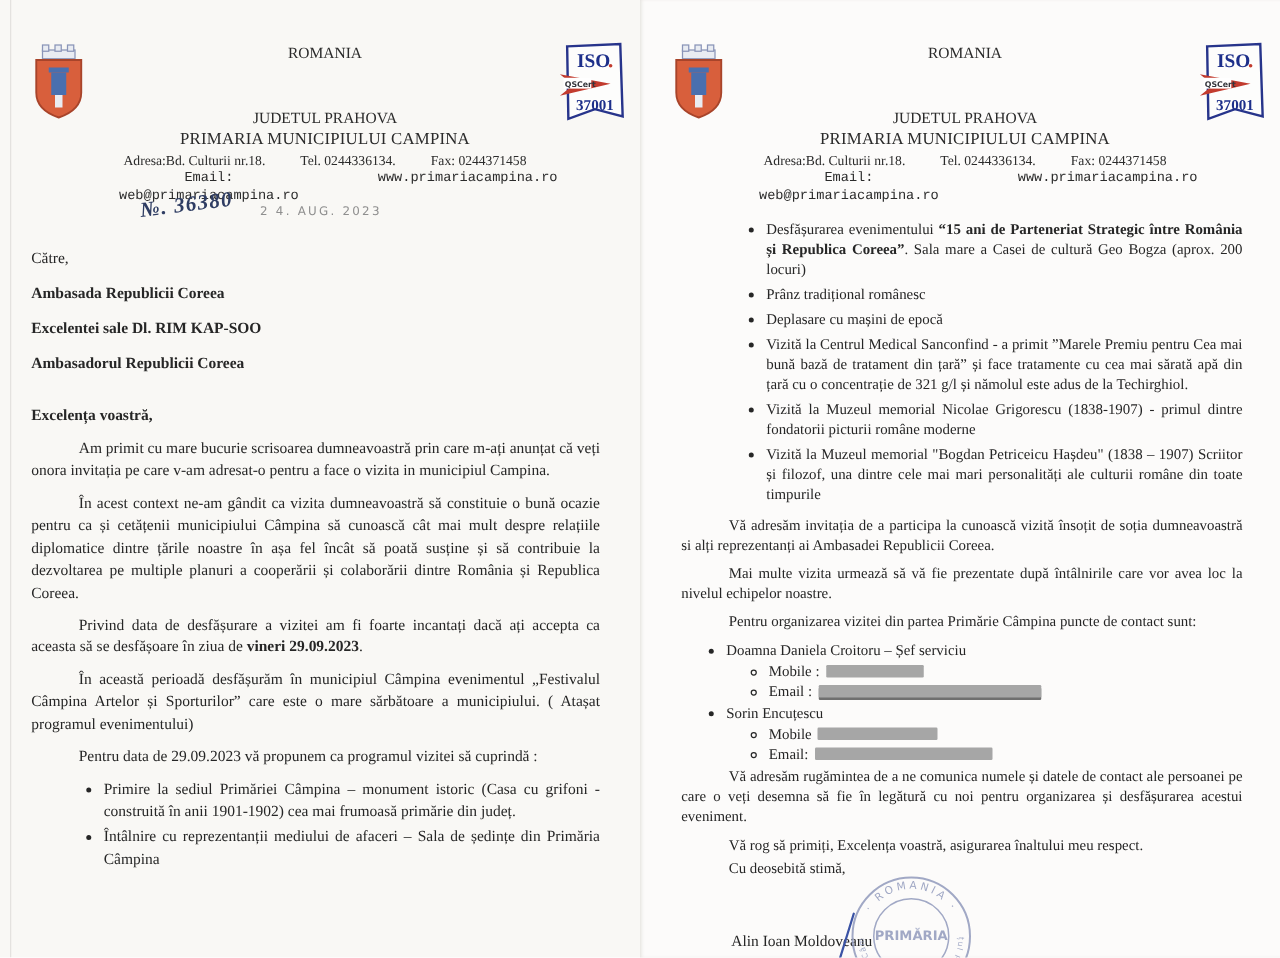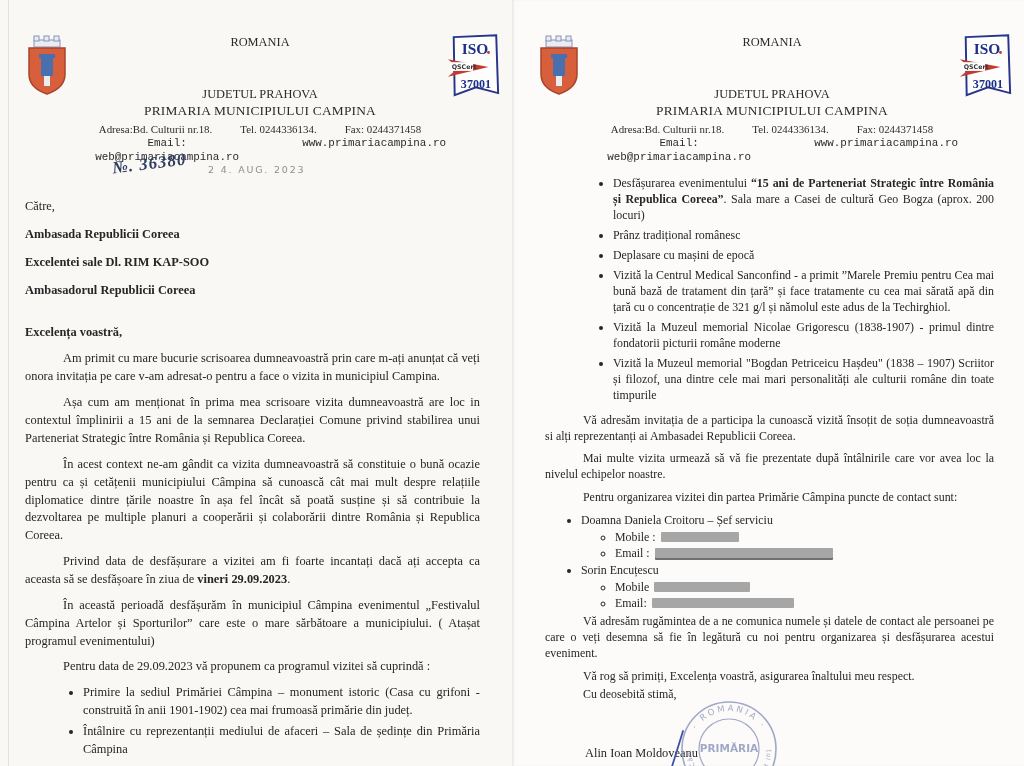--- a/index.html
+++ b/index.html
@@ -106,21 +106,20 @@
 
   <div class="content-l">
     <p class="salut">Către,</p>
     <p class="addr">Ambasada Republicii Coreea</p>
     <p class="addr">Excelentei sale  Dl. RIM KAP-SOO</p>
     <p class="addr">Ambasadorul Republicii Coreea</p>
 
     <p class="greet">Excelența voastră,</p>
 
     <p>Am primit cu mare bucurie scrisoarea dumneavoastră prin care m-ați anunțat că veți onora invitația pe care v-am adresat-o pentru a face o vizita in municipiul Campina.</p>
-    <p>Așa cum am menționat în prima mea scrisoare vizita dumneavoastră are loc in contextul împlinirii a 15 ani de la semnarea Declarației Comune privind stabilirea unui Parteneriat Strategic între România și Republica Coreea.</p>
     <p>În acest context ne-am gândit ca vizita dumneavoastră să constituie o bună ocazie pentru ca și cetățenii municipiului Câmpina să cunoască cât mai mult despre relațiile diplomatice dintre țările noastre în așa fel încât să poată susține și să contribuie la dezvoltarea pe multiple planuri a cooperării și colaborării dintre România și Republica Coreea.</p>
 
     <p><span>Privind data de desfășurare a vizitei am fi foarte incantați dacă ați accepta ca aceasta să se desfășoare în ziua de </span><span class="b">vineri 29.09.2023</span><span>.</span></p>
 
     <p>În această perioadă desfășurăm în municipiul Câmpina evenimentul „Festivalul Câmpina Artelor și Sporturilor” care este o mare sărbătoare a municipiului. ( Atașat programul evenimentului)</p>
     <p>Pentru data de 29.09.2023 vă propunem ca programul vizitei să cuprindă :</p>
 
     <ul class="prog">
       <li>Primire la sediul Primăriei Câmpina – monument istoric (Casa cu grifoni - construită în anii 1901-1902) cea mai frumoasă primărie din județ.</li>
       <li>Întâlnire cu reprezentanții mediului de afaceri – Sala de ședințe din Primăria Câmpina</li>

